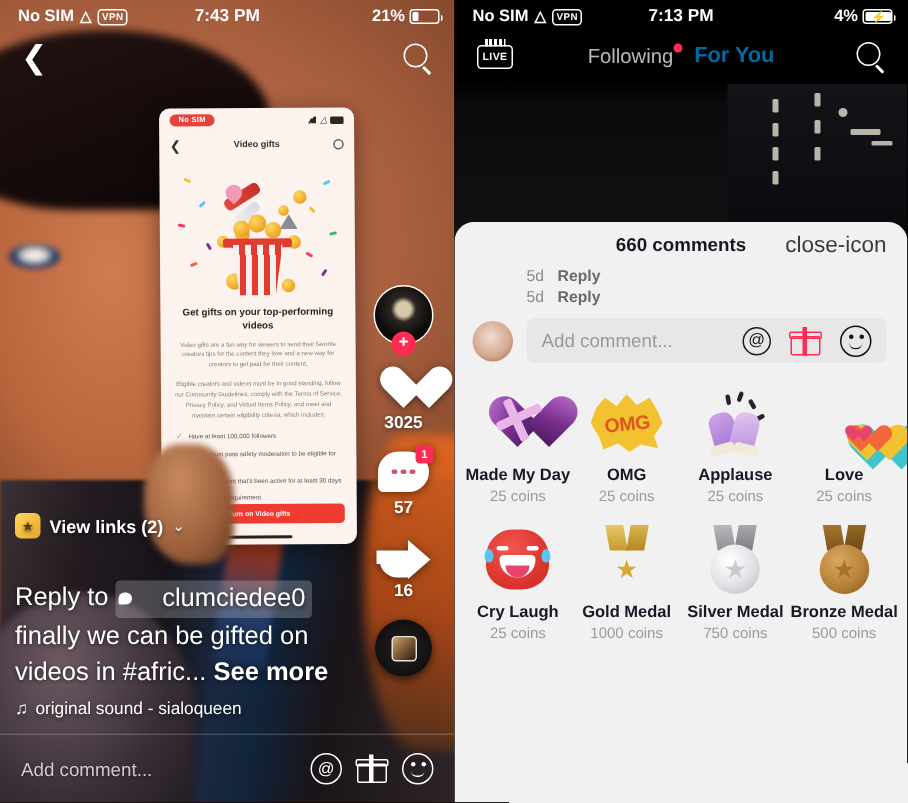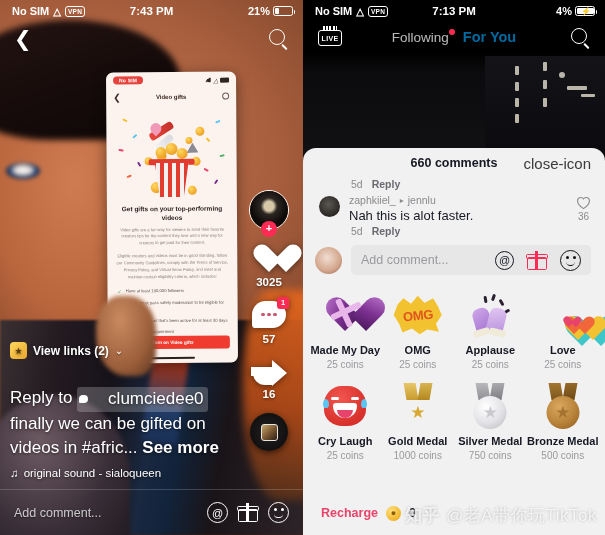--- a/index.html
+++ b/index.html
@@ -496,37 +496,20 @@
 
     <div class="sheet">
       <div class="sheet-head">
         <div class="sheet-title">660 comments</div>
         <div class="sheet-close">close-icon</div>
       </div>
       <div class="c-meta">
         <span>5d</span>
         <span class="rep">Reply</span>
       </div>
-      <div class="c-row">
-        <div class="c-av"></div>
-        <div class="c-main">
-          <div class="c-user">
-            <span>zaphkiiel_</span>
-            <span class="c-arrow">▸</span>
-            <span>jennlu</span>
-          </div>
-          <div class="c-text">Nah this is alot faster.</div>
-        </div>
-        <div class="c-like">
-          <svg class="c-hsvg" viewBox="0 0 24 22">
-              <path d="M12 20S2.5 13.8 2.5 7.9C2.5 4.6 5 2.2 8 2.2c2 0 3.3 1.1 4 2.1.7-1 2-2.1 4-2.1 3 0 5.5 2.4 5.5 5.7C21.5 13.8 12 20 12 20z" fill="none" stroke="#8a8a8f" stroke-width="1.8"></path>
-            </svg>
-          <span class="c-lcount">36</span>
-        </div>
-      </div>
       <div class="c-meta" style="padding-top:2px;">
         <span>5d</span>
         <span class="rep">Reply</span>
       </div>
 
       <div class="ci-row">
         <div class="ci-av"></div>
         <div class="ci-box">
           <span class="ci-ph">Add comment...</span>
           <span class="at-dark">@</span>
@@ -649,25 +632,16 @@
                 <span class="mstar" style="color:#a3732f;">★</span>
               </div>
             </div>
           </div>
           <div class="gift-name">Bronze Medal</div>
           <div class="gift-cost">500 coins</div>
         </div>
 
       </div>
 
-      <div class="recharge-bar">
-        <span class="rc-label">Recharge</span>
-        <span class="rc-coin">●</span>
-        <span class="rc-bal">0</span>
-      </div>
     </div>
   </div>
 
-  <div class="watermark">
-    <span class="wm-zhihu">知乎</span>
-    <span>@老A带你玩TikTok</span>
-  </div>
 </div>
 
 </body></html>

